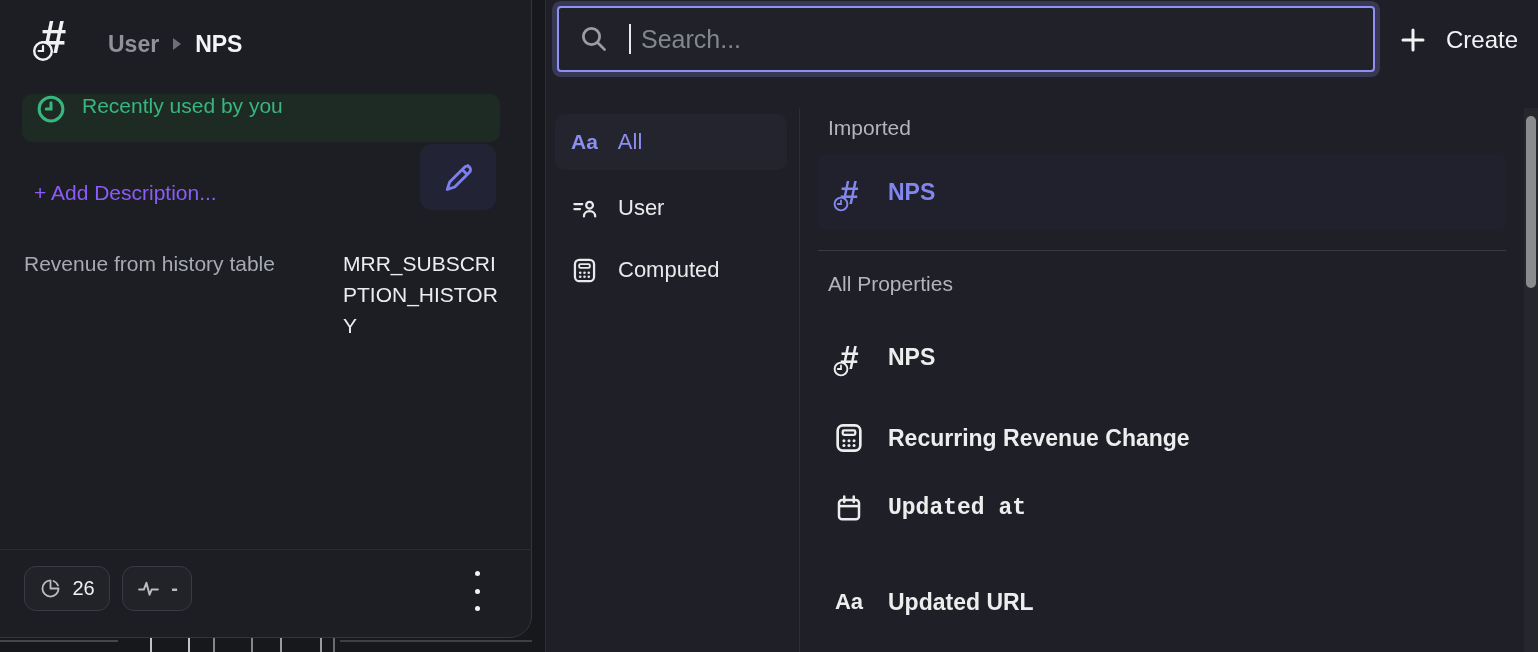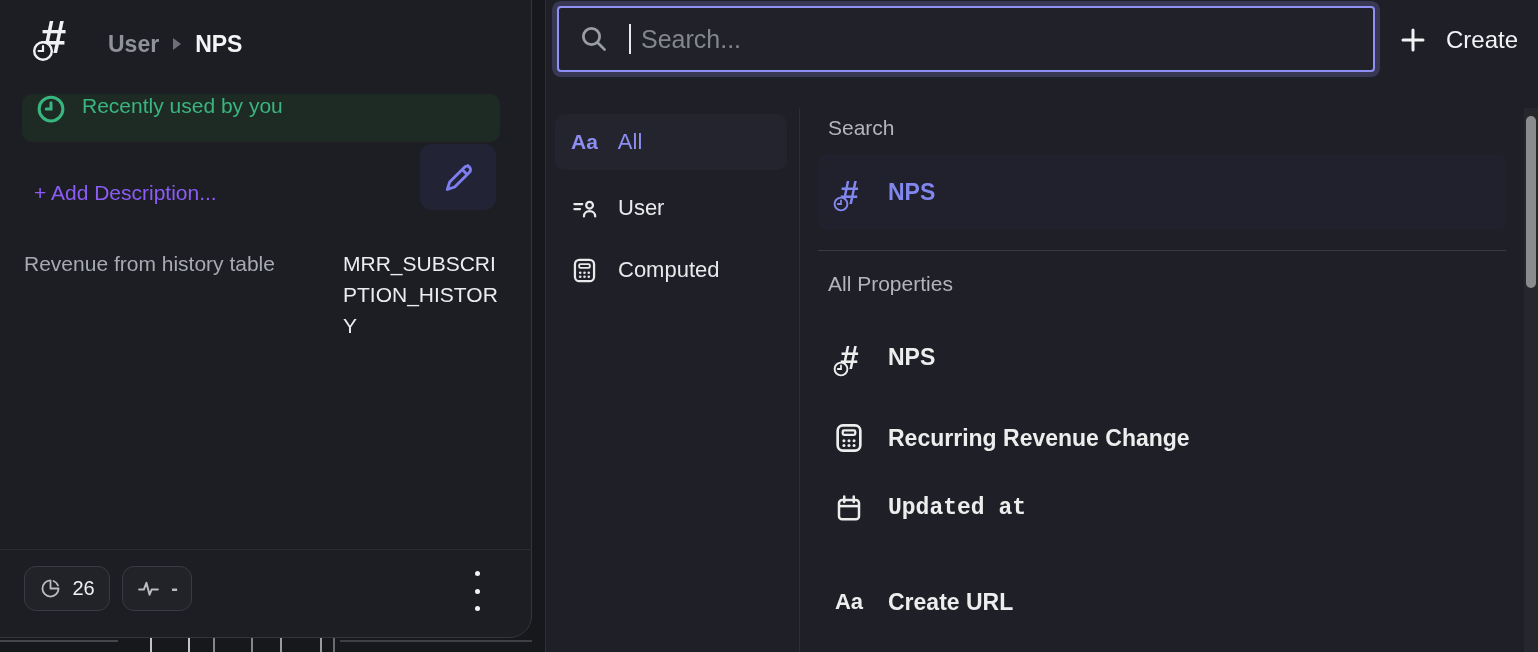--- a/index.html
+++ b/index.html
@@ -211,21 +211,21 @@
         <circle cx="15.8" cy="14" r="1.15" fill="#e8e9eb"></circle>
       <circle cx="8.2" cy="17.6" r="1.15" fill="#e8e9eb"></circle>
         <circle cx="12" cy="17.6" r="1.15" fill="#e8e9eb"></circle>
         <circle cx="15.8" cy="17.6" r="1.15" fill="#e8e9eb"></circle>
     </svg>
     <span>Computed</span>
   </div>
 
   <div class="vdivider"></div>
 
-  <div class="section-title" style="top:116px;">Search</div>
+  <div class="section-title" style="top:116px;">Imported</div>
 
   <div class="result-row selected" style="top:154px;height:76px;">
     <span class="icon-box">
       <span class="hash-icon row-hash" style="color:#8287ee;">
         <span>#</span>
         <svg class="clock-badge" viewBox="0 0 20 20">
           <circle cx="10" cy="10" r="8" fill="#20212d" stroke="#8287ee" stroke-width="2.4"></circle>
           <path d="M10 5.5V10H6" fill="none" stroke="#8287ee" stroke-width="2.2" stroke-linecap="round"></path>
         </svg>
       </span>
@@ -274,20 +274,20 @@
         <path d="M4 10.5h16" stroke="#eceded" stroke-width="2"></path>
       </svg>
     </span>
     <span class="label">Updated at</span>
   </div>
 
   <div class="result-row" style="top:574px;height:56px;">
     <span class="icon-box">
       <span class="aa-glyph">Aa</span>
     </span>
-    <span class="label">Create URL</span>
+    <span class="label">Updated URL</span>
   </div>
 
   <div class="scroll-track">
     <div class="scroll-thumb"></div>
   </div>
 
 </div>
 
 </body></html>

